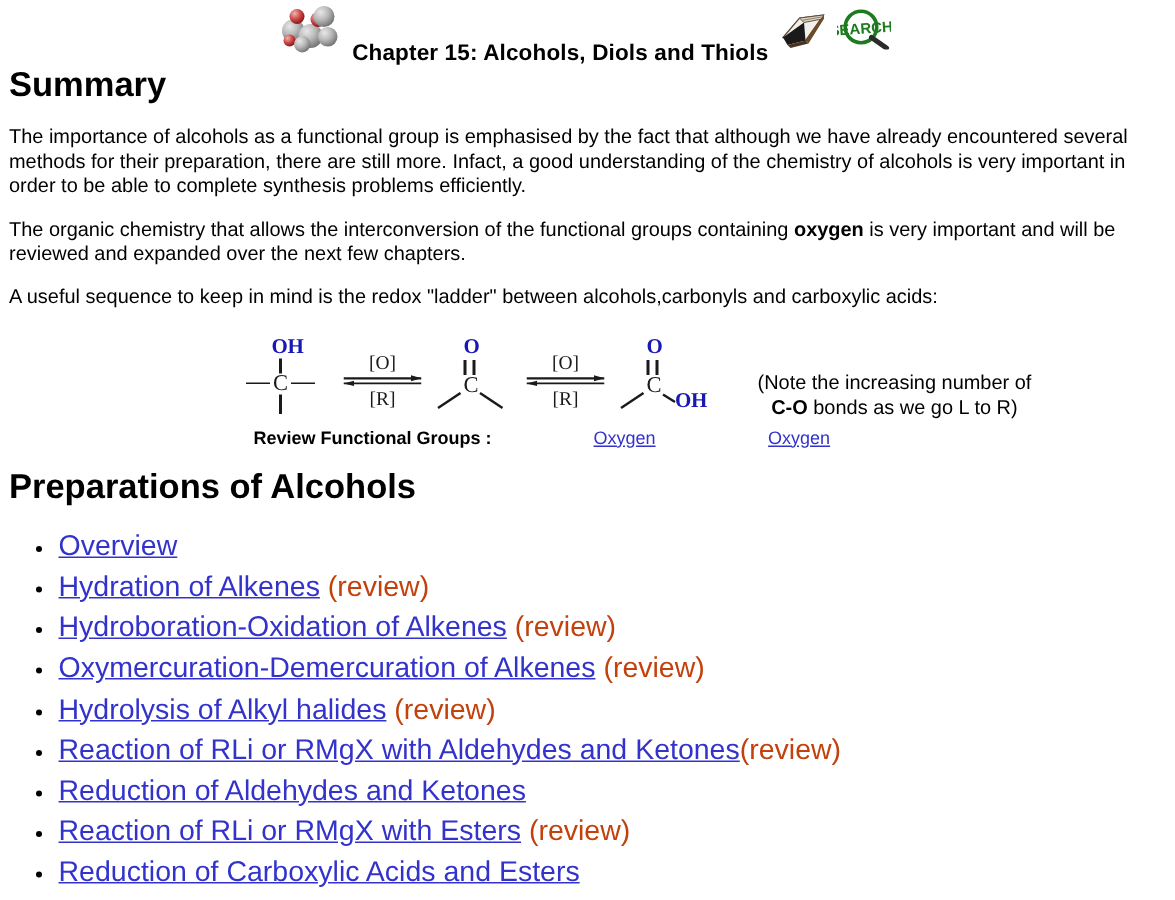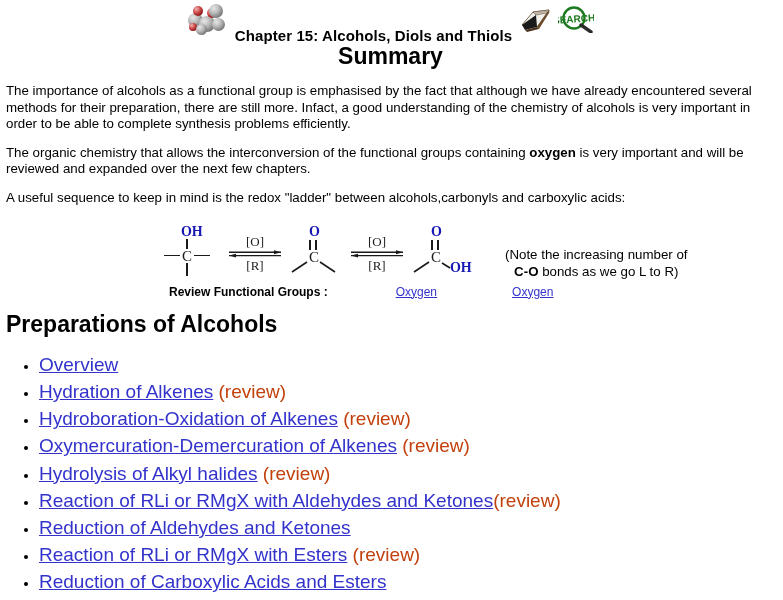--- a/index.html
+++ b/index.html
@@ -64,21 +64,21 @@
   
   .search-icon { width: 36px; height: 28px; flex: 0 0 auto; }
 
   
   h1.sect {
     font-size: 23px;
     font-weight: bold;
     margin: 13px 0 14px 0;
     line-height: 1.1;
   }
-  h1.sect.first { margin-top: 6px; text-align: center; }
+  h1.sect.first { margin-top: 6px; }
 
   
   p.para {
     margin: 0 0 13px 0;
     line-height: 1.22;
     font-size: 13.3px;
   }
   p.para.tight { margin-bottom: 11px; }
   b { font-weight: bold; }
 

